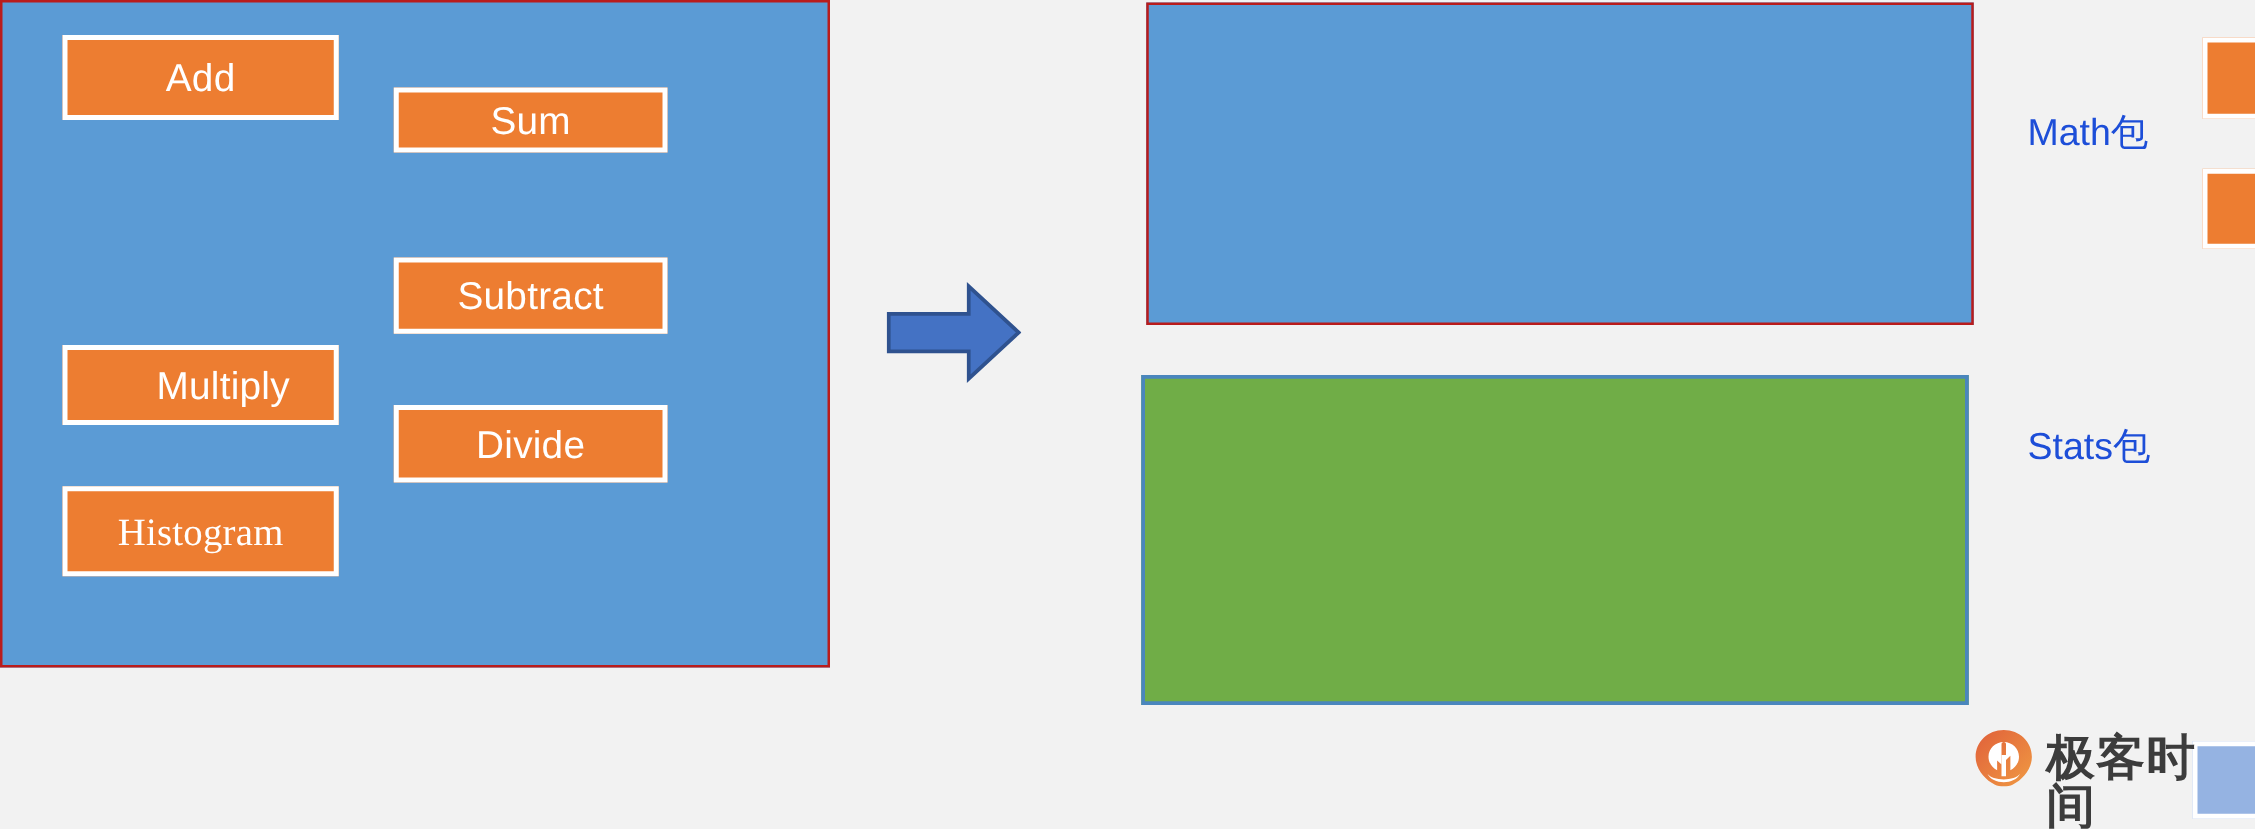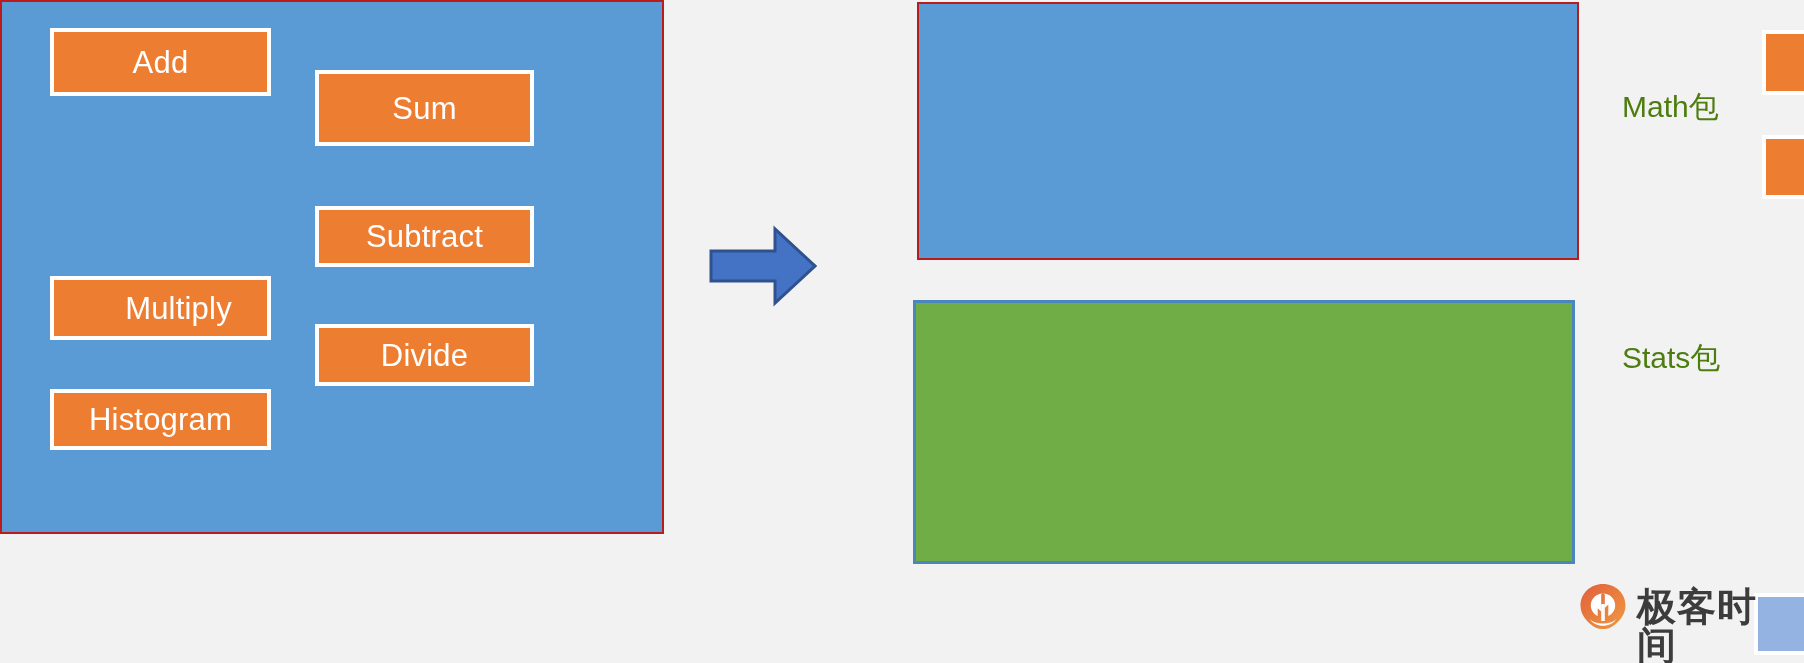--- a/index.html
+++ b/index.html
@@ -53,47 +53,47 @@
     font-weight: 400;
     line-height: 1;
     letter-spacing: .2px;
     white-space: nowrap;
   }
   .fnbox.orange { background: #ed7d31; }
   .fnbox.periw  { background: #95b3e2; font-size: 32px; }
 
   
   #before-add       { left: 48px;  top: 26px;  width: 221px; height: 68px; }
-  #before-sum       { left: 313px; top: 68px;  width: 219px; height: 76px; }
+  #before-sum       { left: 313px; top: 68px;  width: 219px; height: 52px; }
   #before-average   { left: 33px;  top: 154px; width: 220px; height: 68px; }
   #before-subtract  { left: 313px; top: 204px; width: 219px; height: 61px; }
   #before-multiply  { left: 48px;  top: 274px; width: 221px; height: 64px; padding-left: 36px; }
   #before-divide    { left: 313px; top: 322px; width: 219px; height: 62px; }
-  #before-histogram { left: 48px;  top: 387px; width: 221px; height: 61px; }
+  #before-histogram { left: 48px;  top: 387px; width: 221px; height: 72px; font-family: Liberation Serif, serif; }
 
   
   #math-add      { left: 843px;  top: 26px;  width: 222px; height: 65px; }
   #math-multiply { left: 843px;  top: 131px; width: 222px; height: 64px; }
 
   
   #stats-sum       { left: 838px;  top: 290px; width: 222px; height: 62px; }
 
   
   #transform-arrow {
     position: absolute;
     left: 709px;
     top: 225px;
     width: 108px;
     height: 82px;
   }
 
   
   .side-label {
     position: absolute;
-    color: #4d7c0f;
+    color: #1d4ed8;
     font-size: 30px;
     line-height: 1;
     white-space: nowrap;
   }
   #label-math  { left: 1622px; top: 92px; }
   #label-stats { left: 1622px; top: 343px; }
 
   
   #watermark {
     position: absolute;

